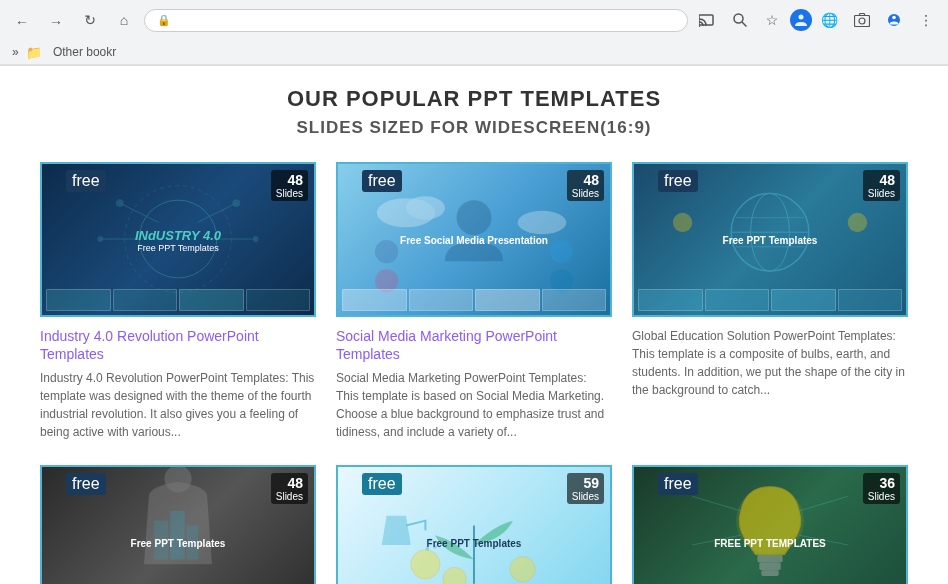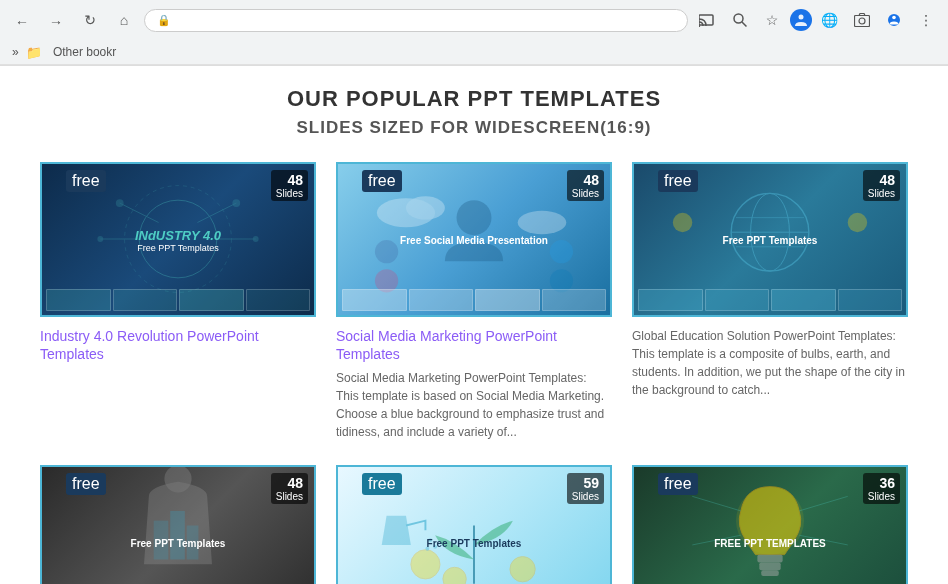--- a/index.html
+++ b/index.html
@@ -357,20 +357,21 @@
           </div>
           <div class="mini-slides">
             <div class="mini-slide" style="background:rgba(78,205,196,0.2)"></div>
             <div class="mini-slide" style="background:rgba(78,205,196,0.15)"></div>
             <div class="mini-slide" style="background:rgba(78,205,196,0.25)"></div>
             <div class="mini-slide" style="background:rgba(78,205,196,0.1)"></div>
           </div>
         </div>
       </div>
       <div class="template-name">Industry 4.0 Revolution PowerPoint Templates</div>
+      <div class="template-desc">Industry 4.0 Revolution PowerPoint Templates: This template was designed with the theme of the fourth industrial revolution. It also gives you a feeling of being active with various...</div>
     </div>
 
     <div class="template-card">
       <div class="template-img-wrapper">
         <span class="free-badge">free</span>
         <div class="slides-badge">
           <span class="num">48</span>
           <span>Slides</span>
         </div>
         <div class="card2-bg">

